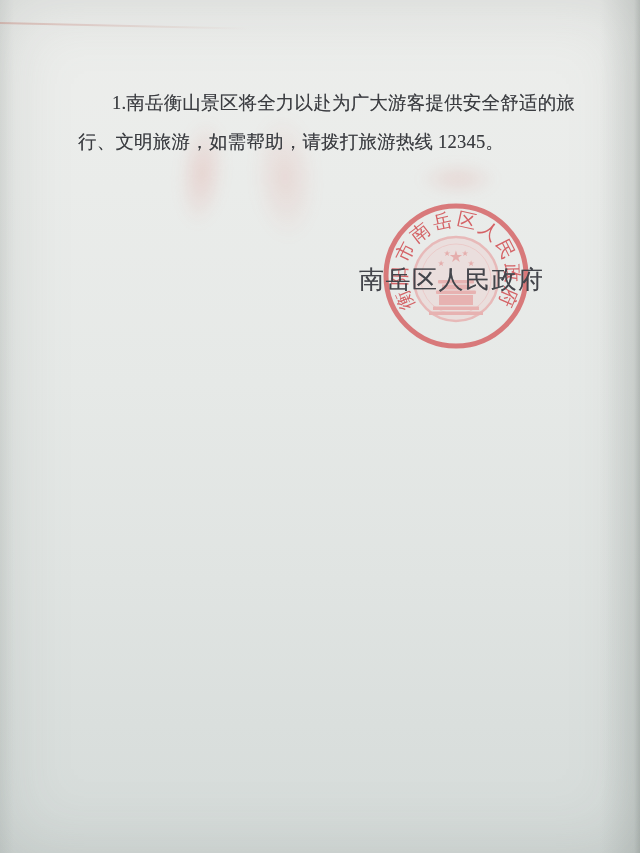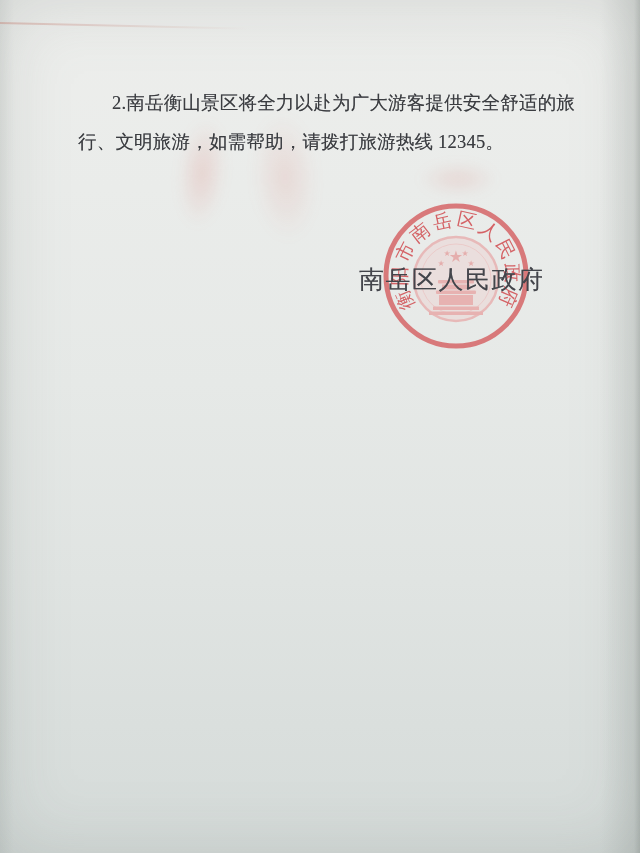--- a/index.html
+++ b/index.html
@@ -52,21 +52,21 @@
 <body>
 
 <div class="page">
 
   <div class="crease"></div>
   <div class="smudge s1"></div>
   <div class="smudge s2"></div>
   <div class="smudge s3"></div>
 
   <div class="paragraph">
-    <div class="line indent">2.南岳衡山景区将全力以赴为广大游客提供安全舒适的旅</div>
+    <div class="line indent">1.南岳衡山景区将全力以赴为广大游客提供安全舒适的旅</div>
     <div class="line">行、文明旅游，如需帮助，请拨打旅游热线 12345。</div>
   </div>
 
   <svg class="seal" viewBox="0 0 160 160" aria-hidden="true">
 
     <circle cx="80" cy="80" r="70" fill="none" stroke="#d4585b" stroke-width="5" opacity="0.78"></circle>
 
     <g opacity="0.62">
       <circle cx="80" cy="83" r="42" fill="#f0b6b6" fill-opacity="0.38" stroke="#e79c9c" stroke-width="2.5"></circle>
       <circle cx="80" cy="83" r="35" fill="none" stroke="#eba8a8" stroke-width="1" opacity="0.7"></circle>

